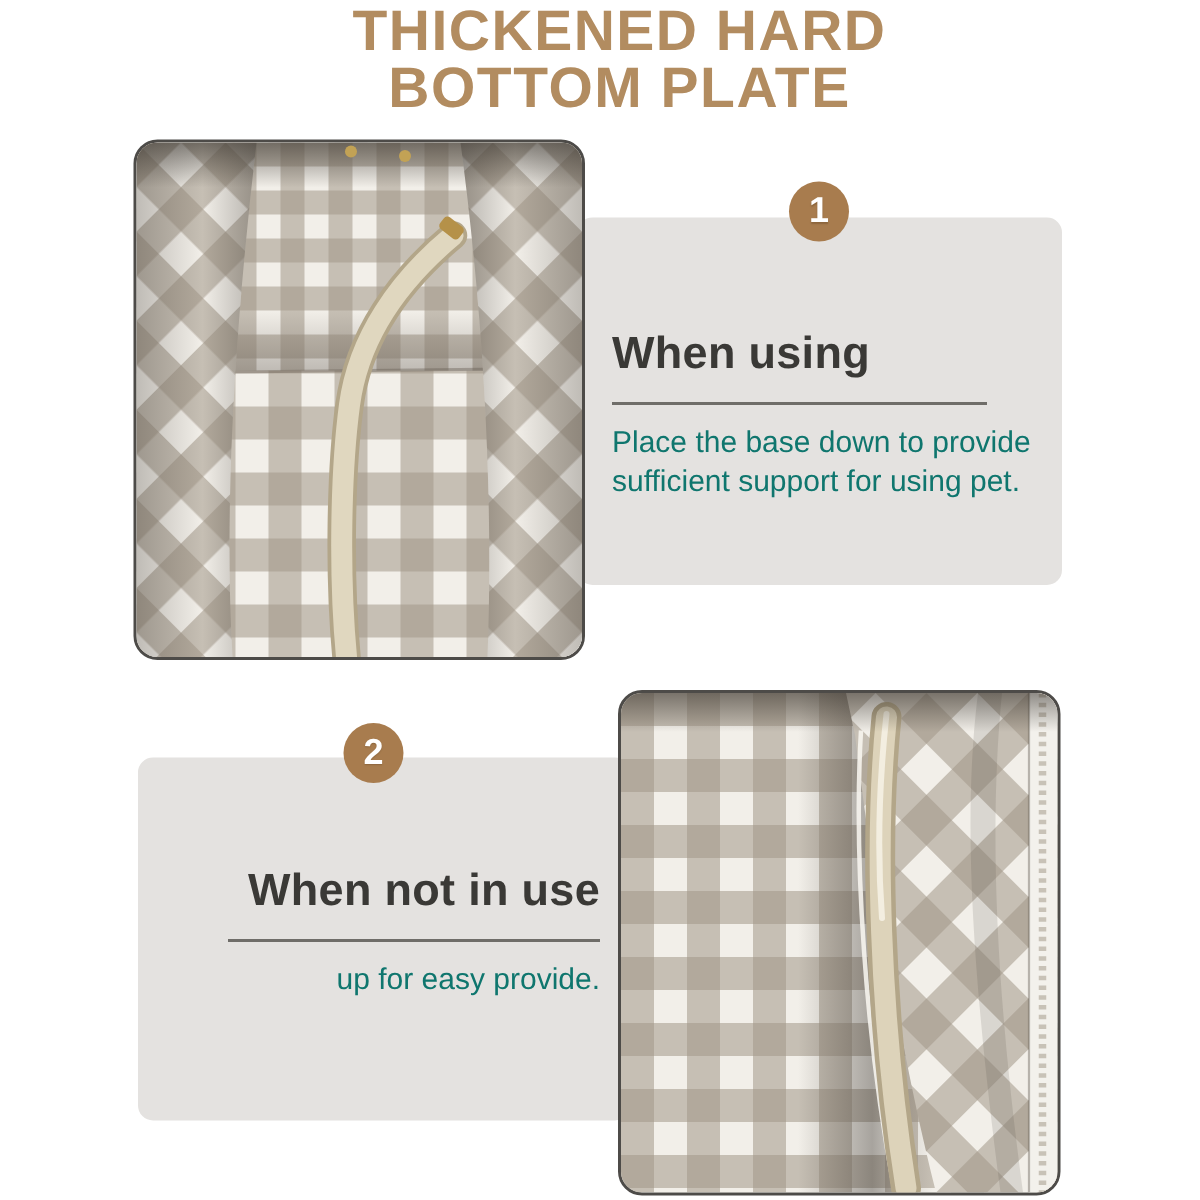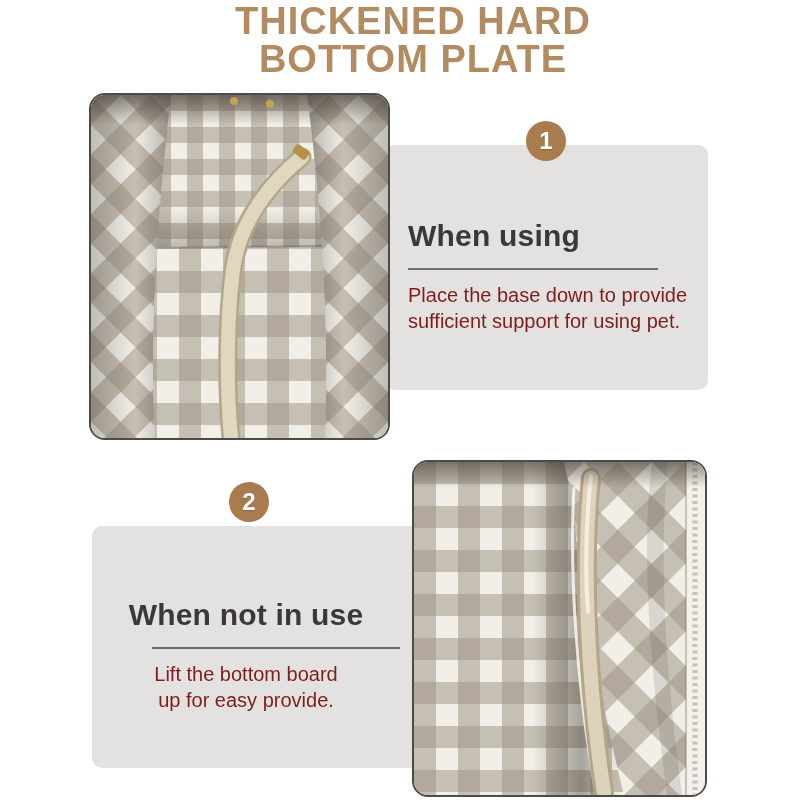--- a/index.html
+++ b/index.html
@@ -11,28 +11,28 @@
   .title{
     position:absolute;top:2px;left:0;width:800px;text-align:center;
     transform:translateX(13px);
     color:#b28c60;font-weight:bold;font-size:38px;line-height:38px;letter-spacing:1px;
   }
   
   .panel{
     position:absolute;background:#e4e2e0;border-radius:10px;box-sizing:border-box;z-index:1;
   }
   .panel1{left:385px;top:145px;width:323px;height:245px;padding:74px 0 0 23px;text-align:left;}
-  .panel2{left:92px;top:526px;width:328px;height:242px;padding:72px 20px 0 0;text-align:center;}
+  .panel2{left:92px;top:505px;width:328px;height:242px;padding:72px 20px 0 0;text-align:right;}
   .panel .heading{
     color:#3a3936;font-weight:bold;font-size:30px;line-height:34px;letter-spacing:0.2px;
   }
   .rule{height:2px;background:#6f6d69;}
   .panel1 .rule{width:250px;margin:15px 0 12px 0;}
   .panel2 .rule{width:248px;margin:15px 0 12px auto;}
-  .panel .body{color:#7f1d1d;font-size:20px;line-height:26px;}
+  .panel .body{color:#0f766e;font-size:20px;line-height:26px;}
   
   .badge{
     position:absolute;width:40px;height:40px;border-radius:50%;
     background:#a87c4e;color:#ffffff;font-weight:bold;font-size:24px;line-height:40px;
     text-align:center;z-index:3;text-shadow:0 1px 1px rgba(90,60,30,.35);
   }
   .badge1{left:526px;top:121px;}
   .badge2{left:229px;top:482px;}
   
   .photo{
@@ -59,21 +59,20 @@
     <div class="body">
       <div>Place the base down to provide</div>
       <div>sufficient support for using pet.</div>
     </div>
   </div>
 
   <div class="panel panel2">
     <div class="heading">When not in use</div>
     <div class="rule"></div>
     <div class="body">
-      <div>Lift the bottom board</div>
       <div>up for easy provide.</div>
     </div>
   </div>
 
   <div class="photo photo1">
     <svg viewBox="0 0 297 343" preserveAspectRatio="none">
       <defs>
         <pattern id="p1f" width="44" height="44" patternUnits="userSpaceOnUse">
           <rect width="44" height="44" fill="#f2efe9"></rect>
           <rect width="22" height="44" fill="rgba(163,151,136,0.55)"></rect>

